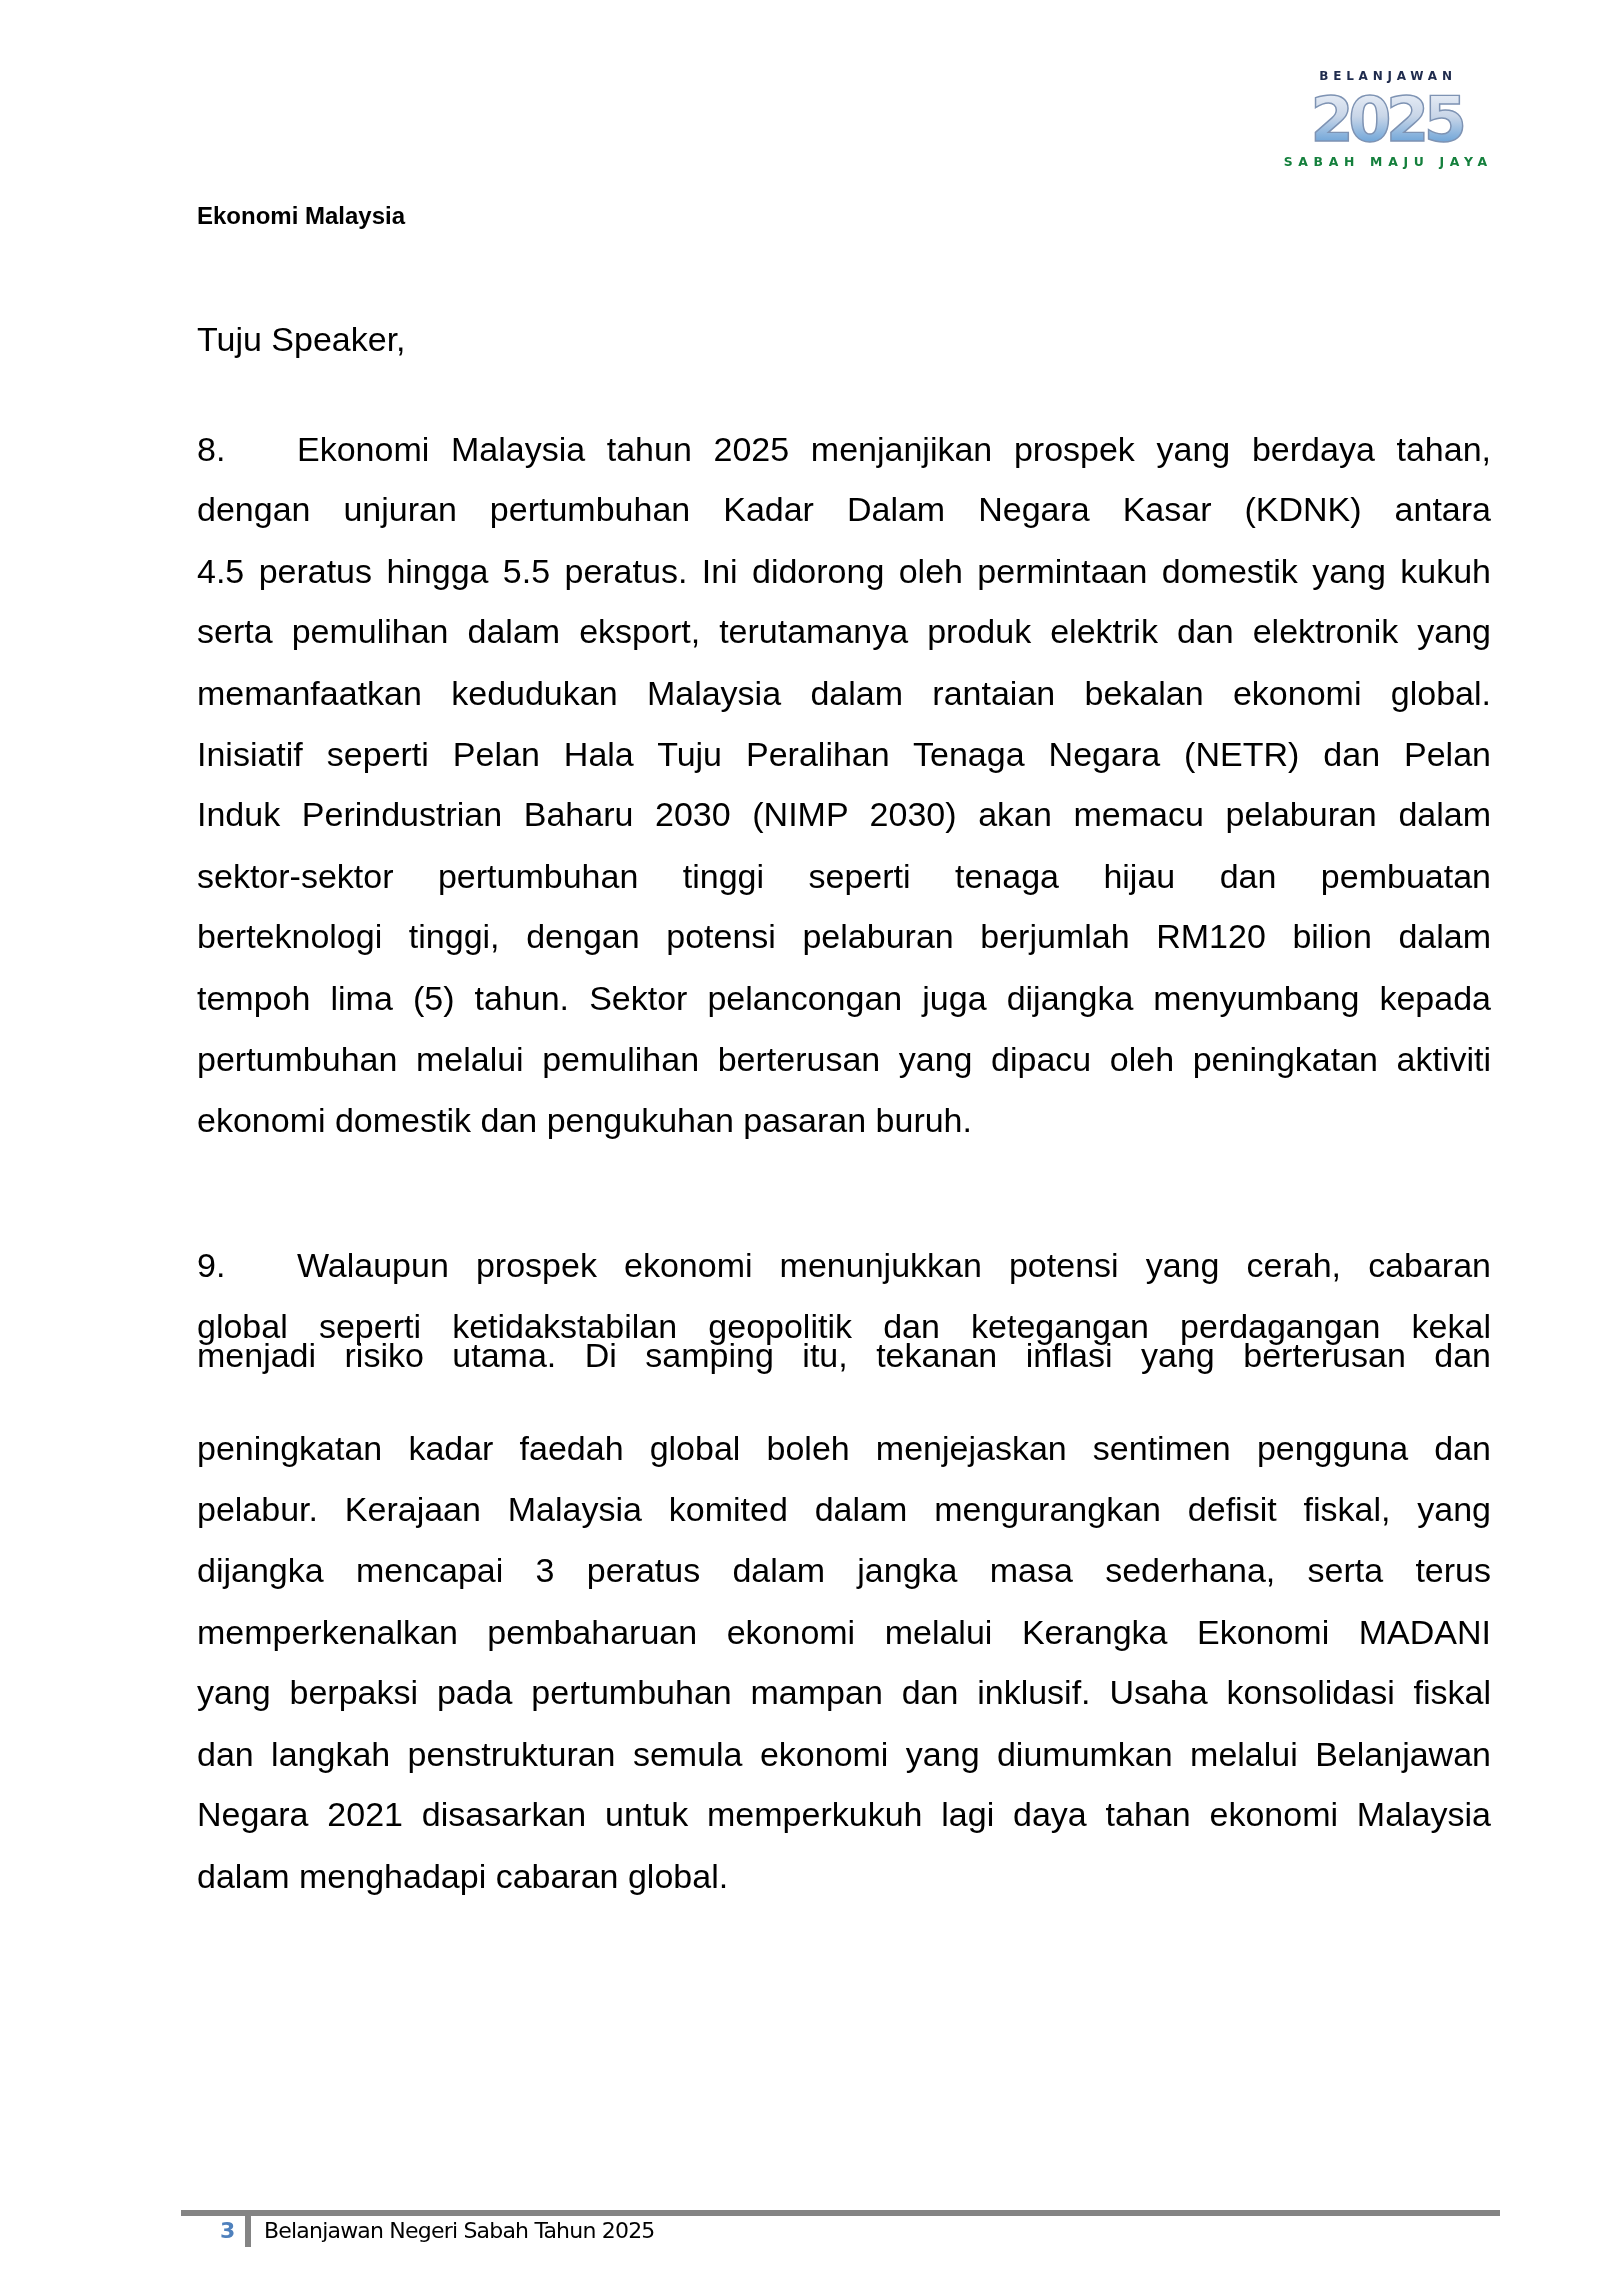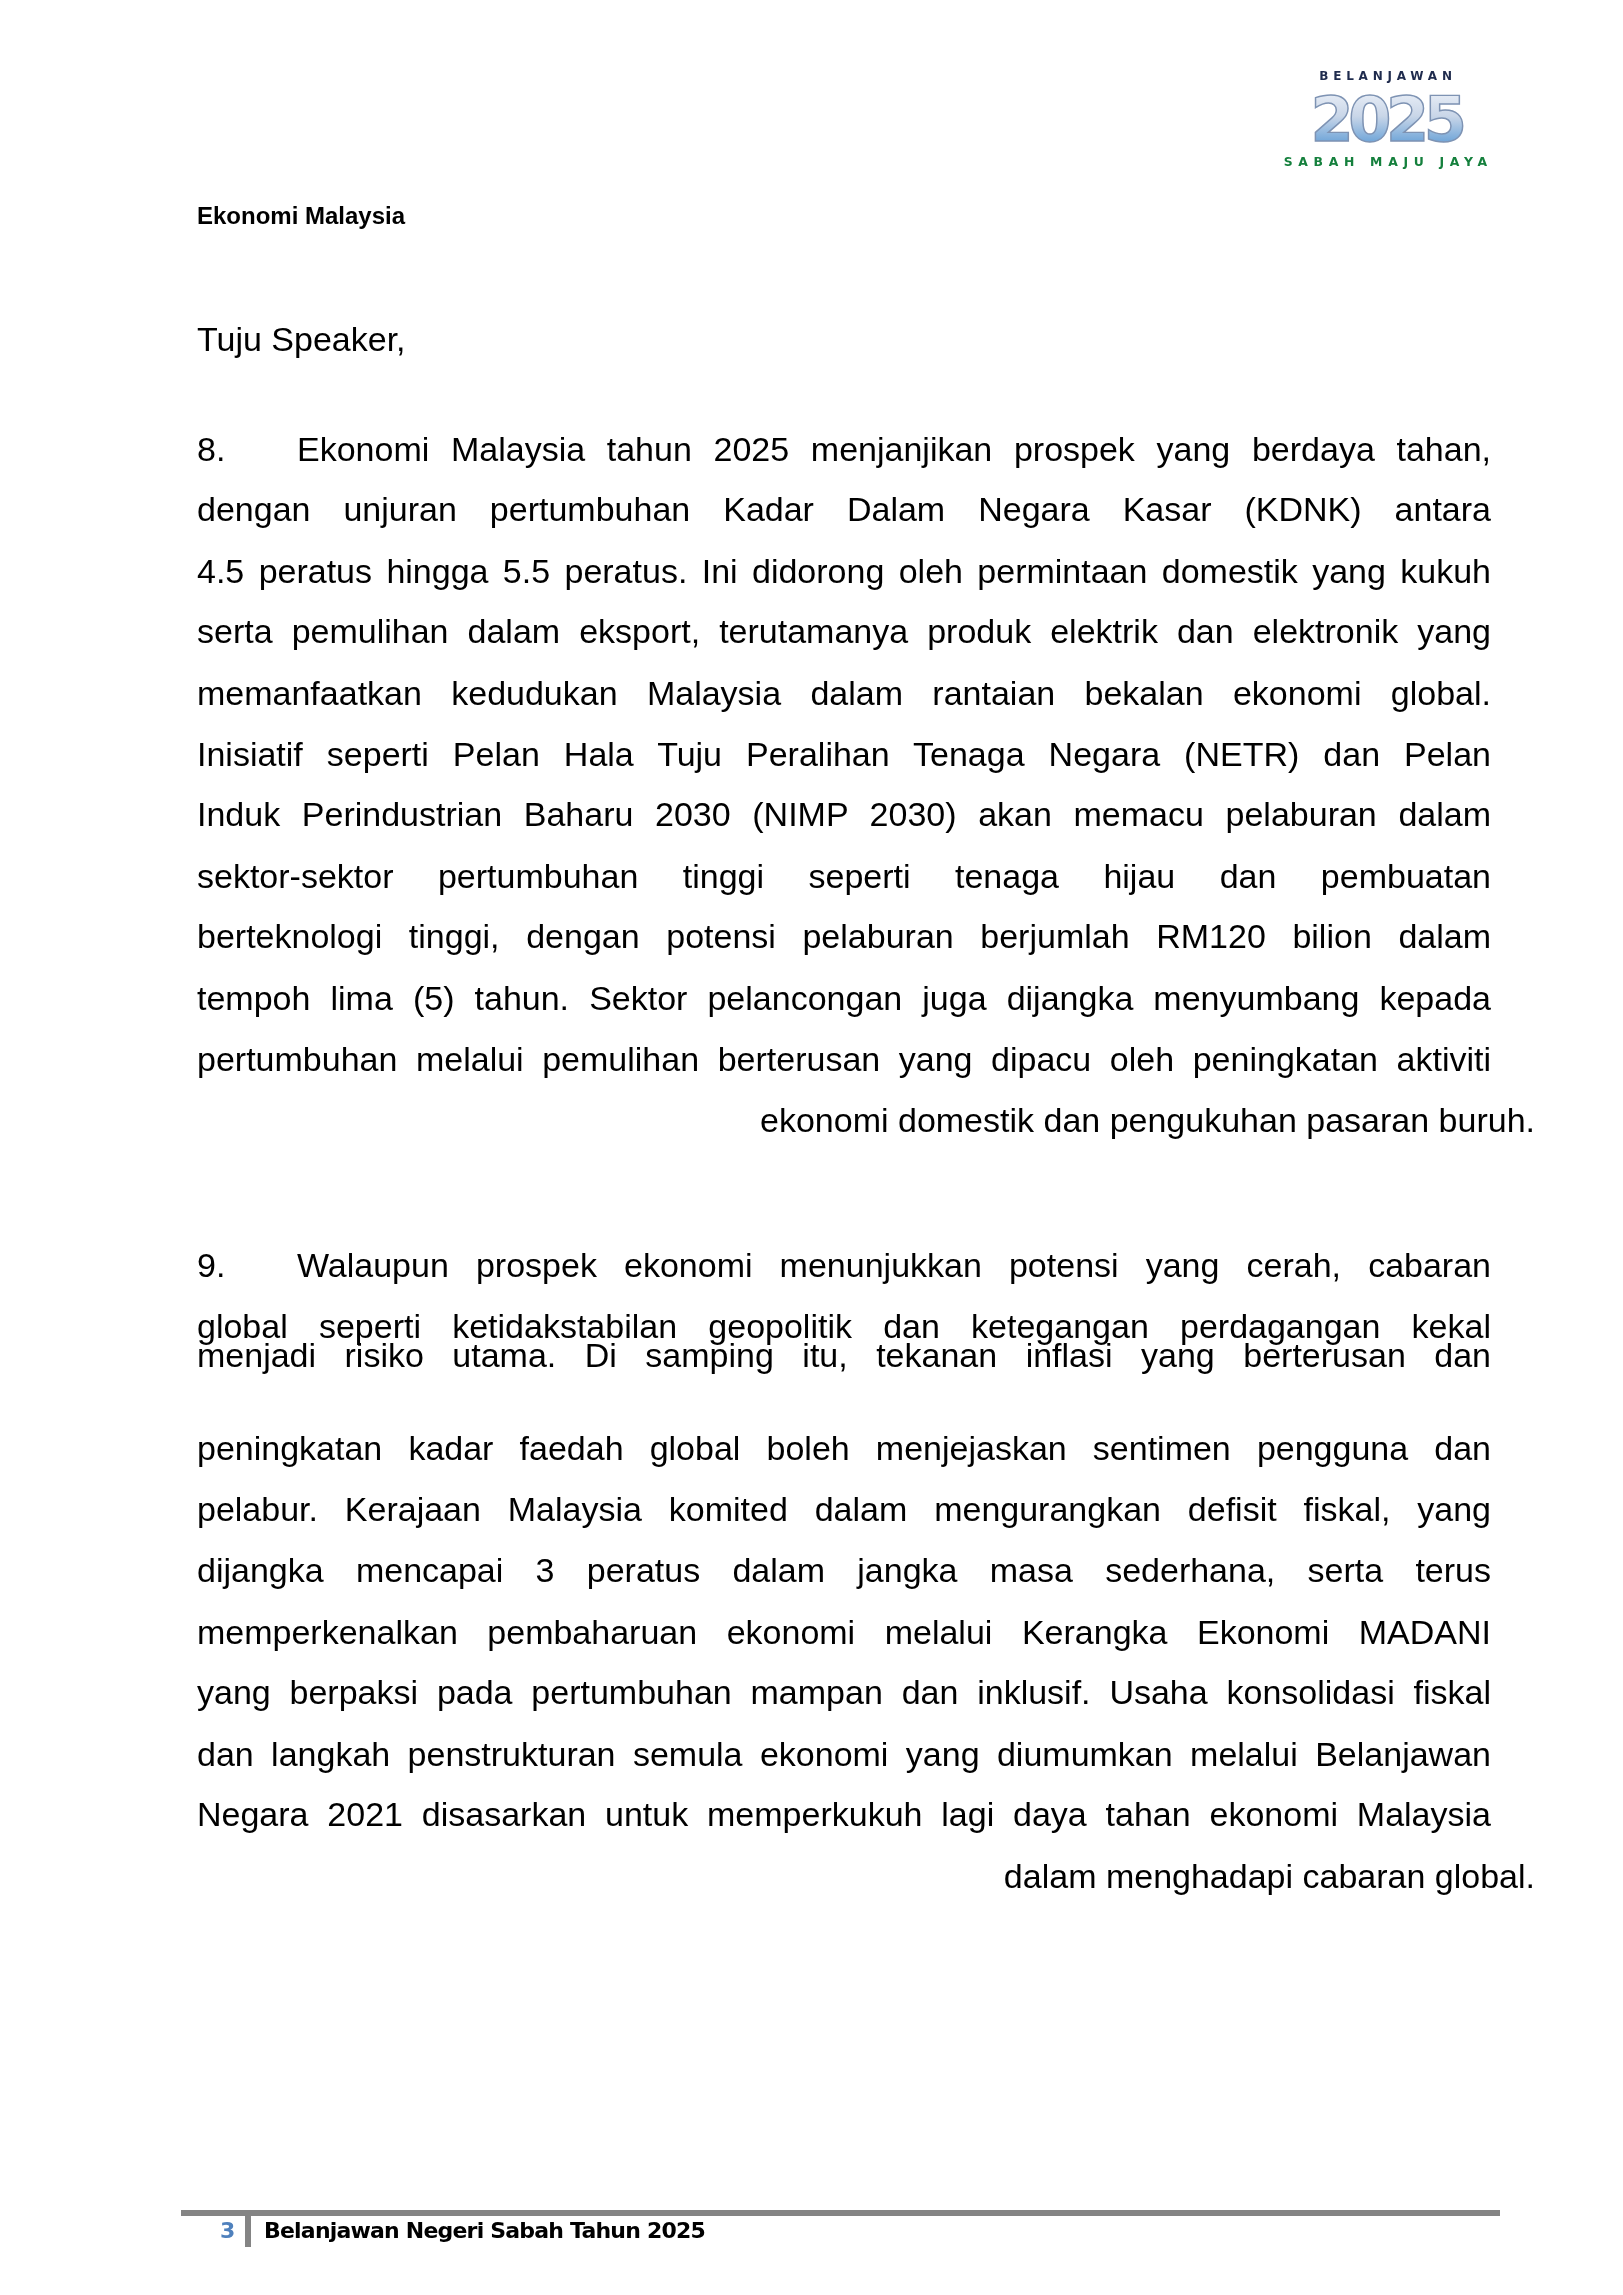--- a/index.html
+++ b/index.html
@@ -18,31 +18,31 @@
 
   
   .txt { font-family: "Liberation Sans", sans-serif; color: #000; }
   .heading { position: absolute; left: 197px; top: 195px; font-size: 24px; font-weight: bold;
     line-height: 42px; white-space: nowrap; }
   .salutation { position: absolute; left: 197px; top: 316px; font-size: 34px; line-height: 46px; white-space: nowrap; }
 
   .line { position: absolute; left: 197px; width: 1294px; height: 61px; font-size: 34px; line-height: 61px;
     white-space: nowrap; overflow: visible; }
   .line.j { text-align: justify; text-align-last: justify; white-space: normal; }
-  .line.l { text-align: right; margin-left: 44px; }
+  .line.l { text-align: left; }
   .line.first { left: 297px; width: 1194px; }
   .num { position: absolute; left: 197px; font-size: 34px; line-height: 61px; white-space: nowrap; }
 
   
   .footer-rule { position: absolute; left: 181px; top: 2210px; width: 1319px; height: 5.5px; background: #848484; }
   .footer-bar { position: absolute; left: 245px; top: 2210px; width: 5.5px; height: 37px; background: #848484; }
   .footer-num { position: absolute; left: 220px; top: 2217px; font-family: "DejaVu Sans", sans-serif;
     font-weight: bold; font-size: 22px; line-height: 27.5px; color: #4f81bd; }
   .footer-title { position: absolute; left: 264px; top: 2217px; font-family: "DejaVu Sans", sans-serif;
-    font-weight: bold; font-size: 22px; line-height: 27.5px; color: #000; white-space: nowrap;
+    font-weight: normal; font-size: 22px; line-height: 27.5px; color: #000; white-space: nowrap;
     letter-spacing: -0.8px; }
 </style>
 </head>
 <body>
 
 <div class="page">
 
   <div class="logo">
     <div class="logo-top">BELANJAWAN</div>
     <svg class="logo-year" viewBox="0 0 222 58" xmlns="http://www.w3.org/2000/svg">

